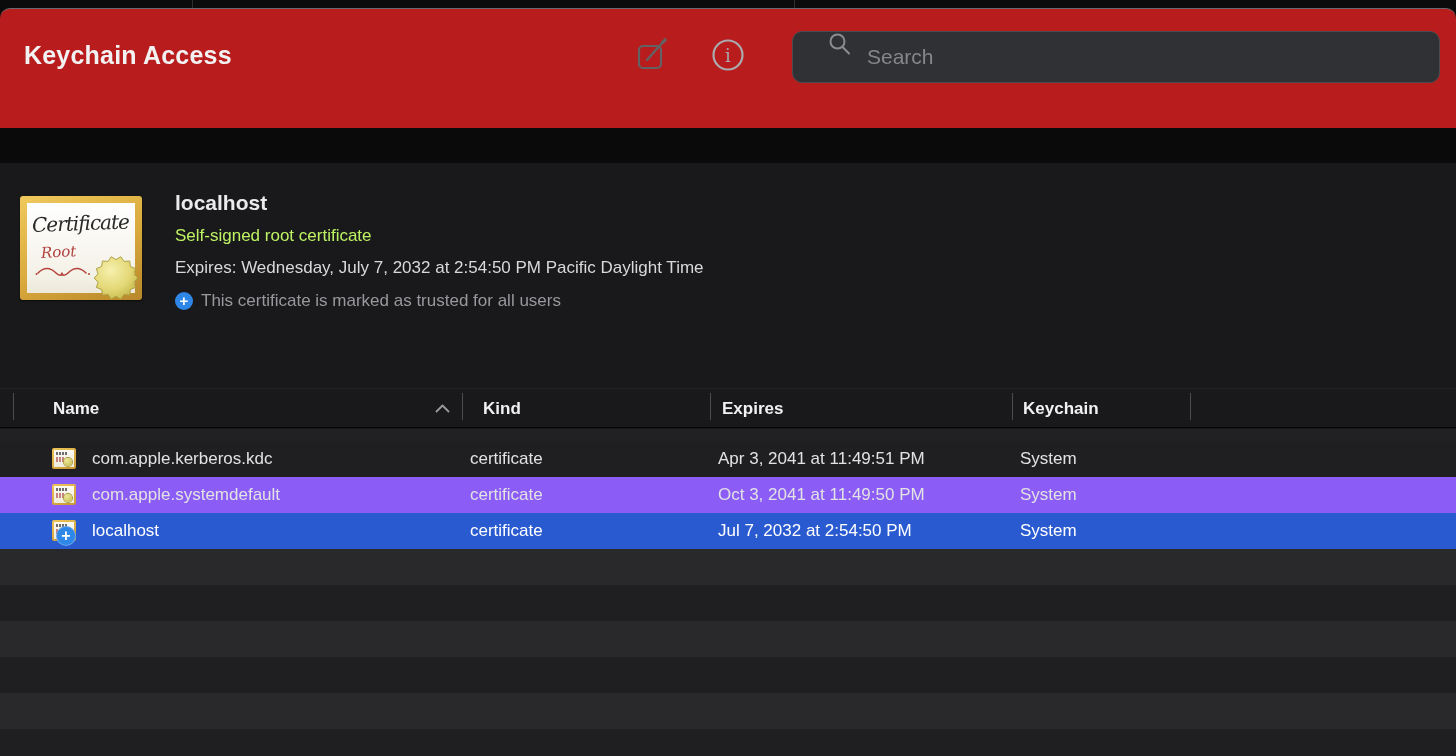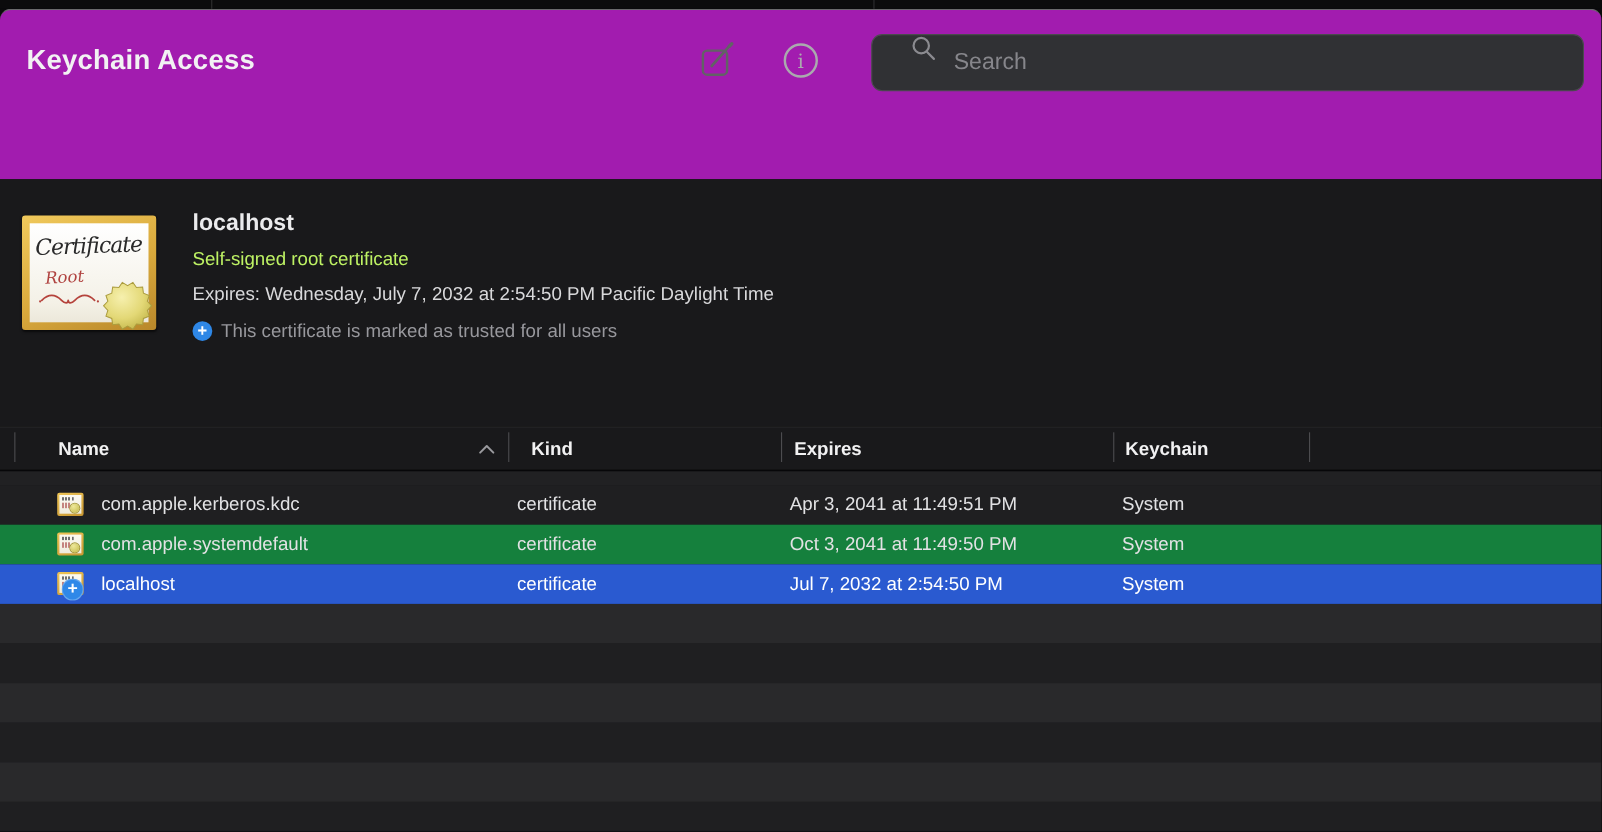--- a/index.html
+++ b/index.html
@@ -5,22 +5,22 @@
   * { margin: 0; padding: 0; box-sizing: border-box; }
   html, body { width: 1456px; height: 756px; overflow: hidden; background: #0a0a0b; }
   body { font-family: "Liberation Sans", sans-serif; -webkit-font-smoothing: antialiased; }
   .screen { position: relative; width: 1456px; height: 756px; background: #0a0a0b; }
 
   
   .top-strip { position: absolute; left: 0; top: 0; width: 1456px; height: 8px; background: #0b0b0c; }
   .strip-line { position: absolute; top: 0; width: 1px; height: 8px; background: #2e2e30; }
 
   
-  .chrome { position: absolute; left: 0; top: 8px; width: 1456px; height: 155px;
-            background: #a21caf; border-radius: 10px 10px 0 0; border-top: 1px solid #69696b; }
+  .chrome { position: absolute; left: 0; top: 8px; width: 1456px; height: 120px;
+            background: #b91c1c; border-radius: 10px 10px 0 0; border-top: 1px solid #69696b; }
   .app-title { position: absolute; left: 24px; top: 32px; font-size: 25px; font-weight: 700; color: #f2f2f3; letter-spacing: .2px; }
 
   .icon-btn { position: absolute; background: none; border: none; cursor: default; }
   .btn-compose { left: 636px; top: 28px; width: 34px; height: 36px; }
   .btn-info { left: 710px; top: 29px; width: 36px; height: 36px; }
 
   .search-field { position: absolute; left: 792px; top: 22px; width: 648px; height: 52px;
                   border: 1px solid #4a4b4e; border-radius: 10px; background: #303134;
                   display: flex; align-items: flex-start; padding-left: 14px; }
   .search-field svg { margin-left: 21px; flex: 0 0 auto; }
@@ -64,21 +64,21 @@
   .th { position: absolute; top: 0; line-height: 39px; font-size: 17px; font-weight: 700; color: #f1f1f2; }
   .th-name { left: 53px; } .th-kind { left: 483px; } .th-expires { left: 722px; } .th-keychain { left: 1023px; }
   .col-sep { position: absolute; top: 4px; width: 1px; height: 27px; background: #4c4c4f; }
   .sort-chevron { position: absolute; left: 435px; top: 15px; }
 
   
   .rows { position: absolute; left: 0; top: 266px; width: 1456px; }
   .row-gap { height: 12px; background: #212123; }
   .table-row { position: relative; height: 36px; font-size: 17px; color: #e2e2e4; }
   .table-row.shade-dark { background: #1f1f21; }
-  .table-row.shade-light { background: #15803d; }
+  .table-row.shade-light { background: #8b5cf6; }
   .table-row.selected { background: #2a5ad0; color: #ffffff; }
   .cell { position: absolute; top: 0; line-height: 36px; white-space: nowrap; }
   .cell-name { left: 92px; } .cell-kind { left: 470px; } .cell-expires { left: 718px; } .cell-keychain { left: 1020px; }
 
   .row-icon { position: absolute; left: 52px; top: 7px; width: 24px; height: 21px;
               background: linear-gradient(155deg, #eec558 0%, #c89630 100%); border-radius: 2px; }
   .row-icon::before { content: ''; position: absolute; left: 2px; top: 2px; right: 2px; bottom: 2px;
                       background: linear-gradient(#fcfaf2, #efebdd); }
   .row-icon::after { content: ''; position: absolute; right: 4px; bottom: 3px; width: 8px; height: 8px;
                      border-radius: 50%; background: radial-gradient(circle at 35% 30%, #eee898, #c3b94b);

